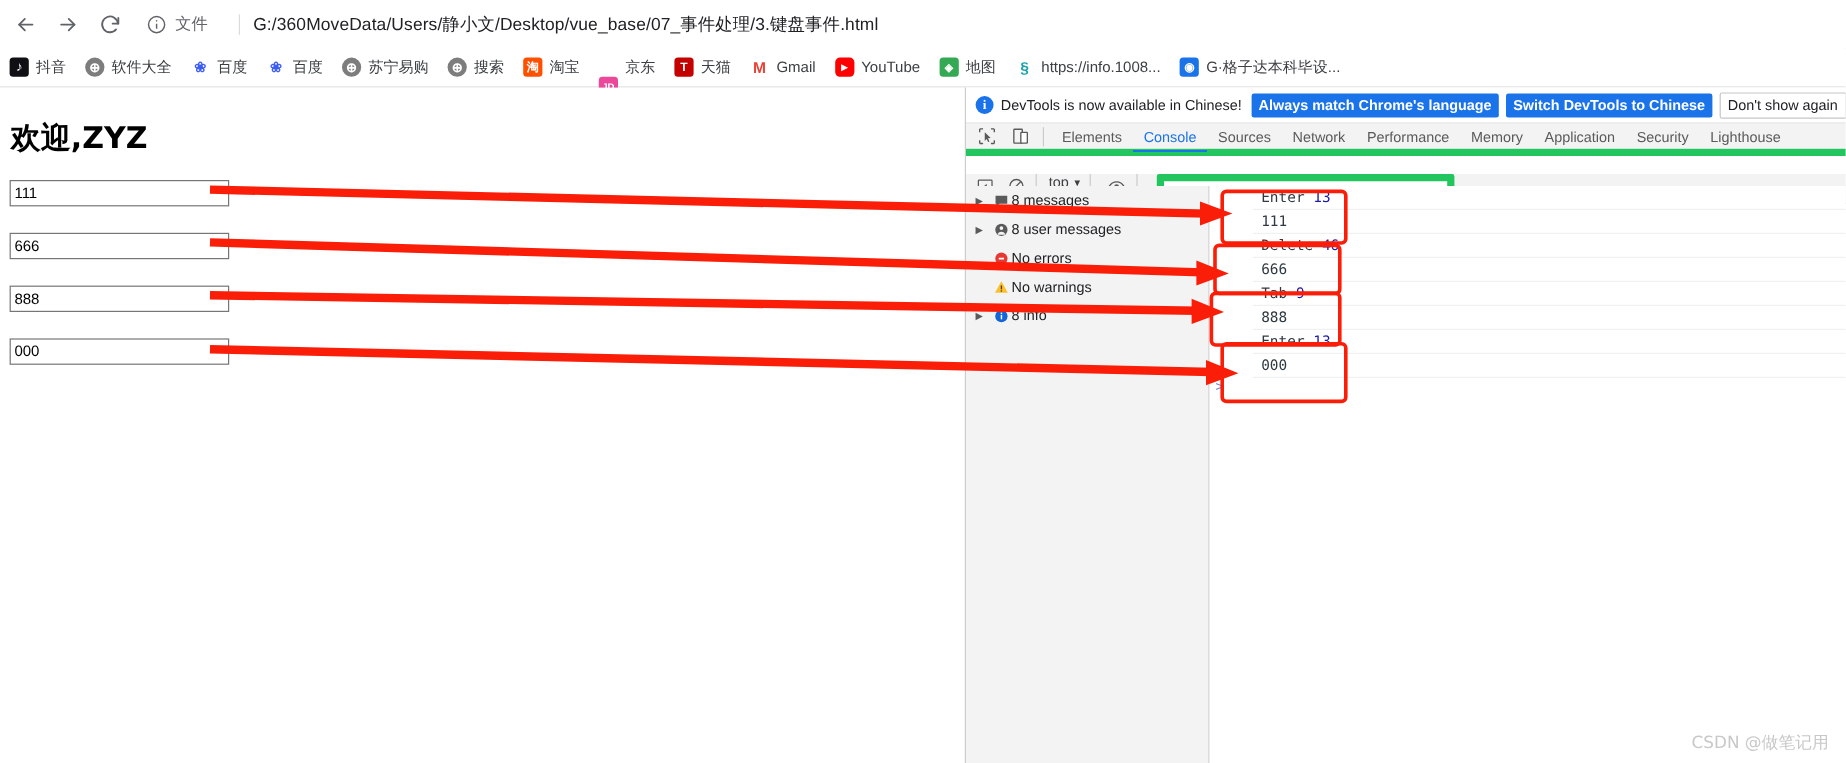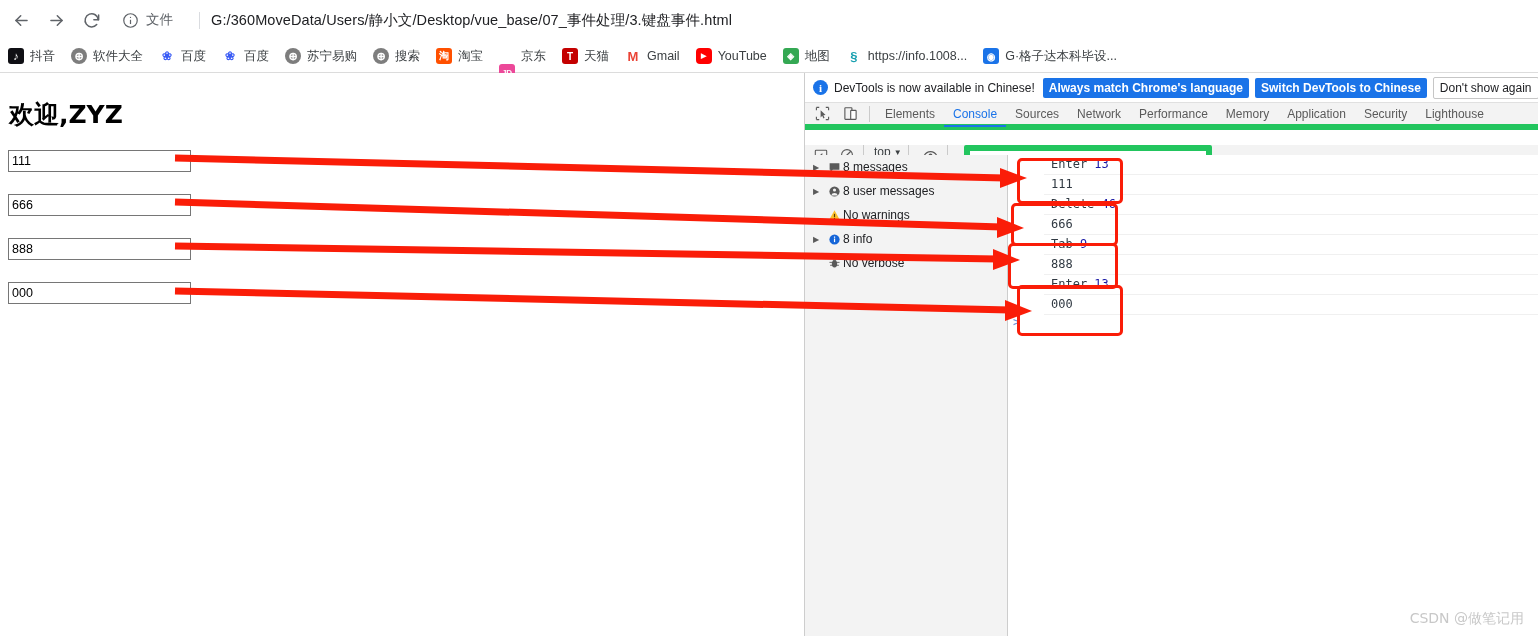--- a/index.html
+++ b/index.html
@@ -352,50 +352,48 @@
               <circle cx="8" cy="6.2" r="1.9" fill="#f3f3f3"></circle>
               <path d="M3.9 13a4.3 4.3 0 0 1 8.2 0z" fill="#f3f3f3"></path>
             </svg>
         </span>
         <span>8 user messages</span>
       </div>
       <div class="side-row">
         <span class="side-arrow"></span>
         <span class="side-ico">
           <svg width="13" height="13" viewBox="0 0 16 16">
+              <circle cx="8" cy="8" r="6.3" fill="#e53935"></circle>
+              <line x1="5.3" y1="8" x2="10.7" y2="8" stroke="#fff" stroke-width="1.6"></line>
+            </svg>
+        </span>
+        <span>No errors</span>
+      </div>
+      <div class="side-row">
+        <span class="side-arrow"></span>
+        <span class="side-ico">
+          <svg width="13" height="13" viewBox="0 0 16 16">
               <path d="M8 1.6l6.6 12H1.4z" fill="#fbc02d"></path>
               <rect x="7.3" y="6" width="1.4" height="4" fill="#5a3d00"></rect>
               <rect x="7.3" y="11" width="1.4" height="1.4" fill="#5a3d00"></rect>
             </svg>
         </span>
         <span>No warnings</span>
       </div>
       <div class="side-row">
         <span class="side-arrow">▶</span>
         <span class="side-ico">
           <svg width="13" height="13" viewBox="0 0 16 16">
               <circle cx="8" cy="8" r="6.3" fill="#1565d8"></circle>
               <rect x="7.3" y="6.8" width="1.5" height="4.4" fill="#fff"></rect>
               <rect x="7.3" y="4.3" width="1.5" height="1.6" fill="#fff"></rect>
             </svg>
         </span>
         <span>8 info</span>
       </div>
-      <div class="side-row">
-        <span class="side-arrow"></span>
-        <span class="side-ico">
-          <svg width="13" height="13" viewBox="0 0 16 16" fill="#5a5a5a">
-              <ellipse cx="8" cy="8.6" rx="3.3" ry="4.3"></ellipse>
-              <rect x="1.8" y="6" width="12.4" height="1.1"></rect>
-              <rect x="2.6" y="9.6" width="10.8" height="1.1"></rect>
-              <path d="M6 3.3h4v1.4H6z"></path>
-            </svg>
-        </span>
-        <span>No verbose</span>
-      </div>
     </div>
 
     <div class="dt-log">
       <div class="log-row">
         <span>Enter</span>
         <span class="num">13</span>
       </div>
       <div class="log-row">
         <span>111</span>
       </div>

